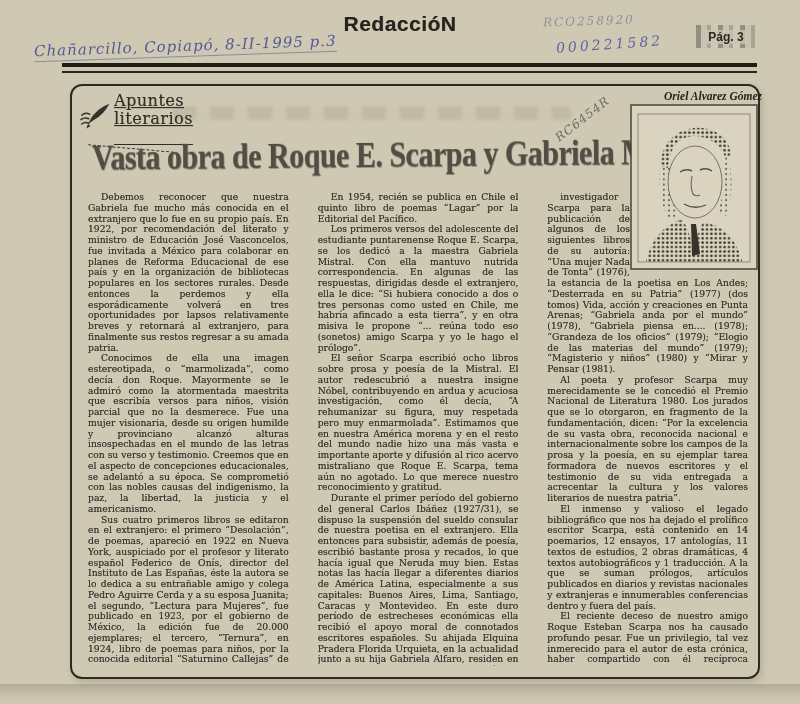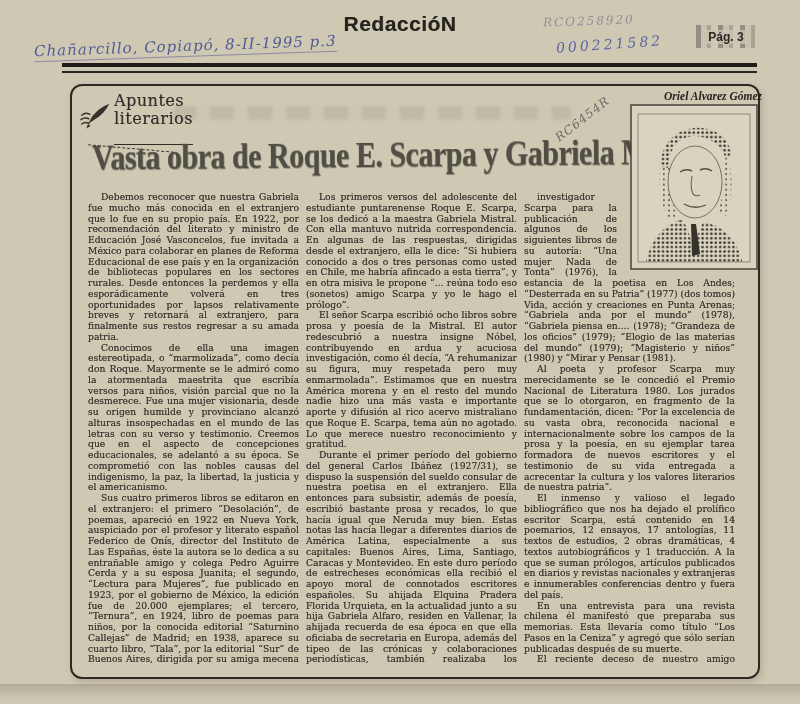--- a/index.html
+++ b/index.html
@@ -61,20 +61,21 @@
     position:absolute;left:70px;top:84px;width:686px;height:591px;
     border:2px solid #2b2922;border-radius:12px;
     box-shadow:2px 3px 7px rgba(60,50,25,0.18);
   }
   .logo{position:absolute;left:8px;top:6px;width:130px;}
   .logo-icon{position:absolute;left:0;top:10px;}
   .logo-text{
     margin-left:34px;font-size:16px;line-height:1.1;color:#2f2d27;
     letter-spacing:0.5px;
     text-shadow:0.4px 0.4px 0 rgba(47,45,39,0.4);
+    text-decoration:underline;
   }
   .logo-text .u{border-bottom:1.6px solid #2f2d27;padding-bottom:16px;}
   .logo-dash{
     position:absolute;left:8px;top:56px;width:86px;
     border-top:1.6px dashed #3a3831;transform:rotate(5deg);
   }
   .byline{
     position:absolute;left:550px;top:4px;width:140px;text-align:right;
     font-family:"Liberation Serif", serif;font-weight:bold;font-style:italic;
     font-size:11.5px;color:#26241e;white-space:nowrap;
@@ -96,21 +97,21 @@
     font-size:30px;color:#504d44;
     transform:scaleY(1.18) rotate(-0.5deg);transform-origin:center;
     text-shadow:0.6px 0.6px 0 #93907f, -0.3px -0.3px 0 rgba(80,77,68,0.5);
     filter:blur(0.25px);
     white-space:nowrap;letter-spacing:-0.5px;
   }
   .photo{position:absolute;left:558px;top:18px;width:128px;height:166px;}
   
   .cols{
     position:absolute;left:16px;top:106px;width:660px;height:474px;
-    display:flex;gap:7px;
+    display:flex;gap:29px;
   }
   .col{
     width:211px;overflow:hidden;
     font-size:9.2px;line-height:10.75px;text-align:justify;
     color:#36342d;
     text-shadow:0 0 0.45px rgba(54,52,45,0.65);
   }
   .col p{margin:0;text-indent:13px;}
   .photo-spacer{float:right;width:118px;height:78px;}
 </style>
@@ -177,30 +178,30 @@
       </svg>
     </div>
 
     <div class="cols">
       <div class="col">
         <p>Debemos reconocer que nuestra Gabriela fue mucho más conocida en el extranjero que lo fue en su propio país. En 1922, por recomendación del literato y ministro de Educación José Vasconcelos, fue invitada a México para colaborar en planes de Reforma Educacional de ese país y en la organización de bibliotecas populares en los sectores rurales. Desde entonces la perdemos y ella esporádicamente volverá en tres oportunidades por lapsos relativamente breves y retornará al extranjero, para finalmente sus restos regresar a su amada patria.</p>
         <p>Conocimos de ella una imagen estereotipada, o “marmolizada”, como decía don Roque. Mayormente se le admiró como la atormentada maestrita que escribía versos para niños, visión parcial que no la desmerece. Fue una mujer visionaria, desde su origen humilde y provinciano alcanzó alturas insospechadas en el mundo de las letras con su verso y testimonio. Creemos que en el aspecto de concepciones educacionales, se adelantó a su época. Se comprometió con las nobles causas del indigenismo, la paz, la libertad, la justicia y el americanismo.</p>
         <p>Sus cuatro primeros libros se editaron en el extranjero: el primero “Desolación”, de poemas, apareció en 1922 en Nueva York, auspiciado por el profesor y literato español Federico de Onís, director del Instituto de Las Españas, éste la autora se lo dedica a su entrañable amigo y colega Pedro Aguirre Cerda y a su esposa Juanita; el segundo, “Lectura para Mujeres”, fue publicado en 1923, por el gobierno de México, la edición fue de 20.000 ejemplares; el tercero, “Ternura”, en 1924, libro de poemas para niños, por la conocida editorial “Saturnino Callejas” de Madrid; en 1938, aparece su cuarto libro, “Tala”, por la editorial “Sur” de Buenos Aires, dirigida por su amiga mecena y escritora argentina, Victoria Ocampo. Gabriela destinó íntegramente el producto de la venta de este libro al Instituto Catalán de España que albergaba a hijos huérfanos de los caídos durante la revolución de ese país.</p>
       </div>
       <div class="col">
+        <p>En 1954, recién se publica en Chile el quinto libro de poemas “Lagar” por la Editorial del Pacífico.</p>
         <p>Los primeros versos del adolescente del estudiante puntarenense Roque E. Scarpa, se los dedicó a la maestra Gabriela Mistral. Con ella mantuvo nutrida correspondencia. En algunas de las respuestas, dirigidas desde el extranjero, ella le dice: “Si hubiera conocido a dos o tres personas como usted en Chile, me habría afincado a esta tierra”, y en otra misiva le propone “... reúna todo eso (sonetos) amigo Scarpa y yo le hago el prólogo”.</p>
         <p>El señor Scarpa escribió ocho libros sobre prosa y poesía de la Mistral. El autor redescubrió a nuestra insigne Nóbel, contribuyendo en ardua y acuciosa investigación, como él decía, “A rehumanizar su figura, muy respetada pero muy enmarmolada”. Estimamos que en nuestra América morena y en el resto del mundo nadie hizo una más vasta e importante aporte y difusión al rico acervo mistraliano que Roque E. Scarpa, tema aún no agotado. Lo que merece nuestro reconocimiento y gratitud.</p>
         <p>Durante el primer período del gobierno del general Carlos Ibáñez (1927/31), se dispuso la suspensión del sueldo consular de nuestra poetisa en el extranjero. Ella entonces para subsistir, además de poesía, escribió bastante prosa y recados, lo que hacía igual que Neruda muy bien. Estas notas las hacía llegar a diferentes diarios de América Latina, especialmente a sus capitales: Buenos Aires, Lima, Santiago, Caracas y Montevideo. En este duro período de estrecheses económicas ella recibió el apoyo moral de connotados escritores españoles. Su ahijada Elquina Pradera Florida Urquieta, en la actualidad junto a su hija Gabriela Alfaro, residen en Vallenar, la ahijada recuerda de esa época en que ella oficiaba de secretaria en Europa, además del tipeo de las crónicas y colaboraciones periodísticas, también realizaba los despachos postales a los diarios americanos. Estas interesantes crónicas diseminadas y olvidadas, fueron una de las fuentes y cantera documental que utilizó el</p>
       </div>
       <div class="col">
         <div class="photo-spacer"></div>
         <p>investigador Scarpa para la publicación de algunos de los siguientes libros de su autoría: “Una mujer Nada de Tonta” (1976), la estancia de la poetisa en Los Andes; “Desterrada en su Patria” (1977) (dos tomos) Vida, acción y creaciones en Punta Arenas; “Gabriela anda por el mundo” (1978), “Gabriela piensa en.... (1978); “Grandeza de los oficios” (1979); “Elogio de las materias del mundo” (1979); “Magisterio y niños” (1980) y “Mirar y Pensar (1981).</p>
         <p>Al poeta y profesor Scarpa muy merecidamente se le concedió el Premio Nacional de Literatura 1980. Los jurados que se lo otorgaron, en fragmento de la fundamentación, dicen: “Por la excelencia de su vasta obra, reconocida nacional e internacionalmente sobre los campos de la prosa y la poesía, en su ejemplar tarea formadora de nuevos escritores y el testimonio de su vida entregada a acrecentar la cultura y los valores literarios de nuestra patria”.</p>
         <p>El inmenso y valioso el legado bibliográfico que nos ha dejado el prolífico escritor Scarpa, está contenido en 14 poemarios, 12 ensayos, 17 antologías, 11 textos de estudios, 2 obras dramáticas, 4 textos autobiográficos y 1 traducción. A la que se suman prólogos, artículos publicados en diarios y revistas nacionales y extranjeras e innumerables conferencias dentro y fuera del país.</p>
-        <p>En una entrevista para una revista chilena él manifestó que preparaba sus memorias. Esta llevaría como título “Los Pasos en la Ceniza” y agregó que sólo serían publicadas después de su muerte.</p>
         <p>El reciente deceso de nuestro amigo Roque Esteban Scarpa nos ha causado profundo pesar. Fue un privilegio, tal vez inmerecido para el autor de esta crónica, haber compartido con él recíproca amistad y tareas comunes en pro de la cultura en Atacama, El Loa y la capital.</p>
       </div>
     </div>
 
   </div>
 
   <div class="paper-edge"></div>
 </div>
 
 </body></html>

